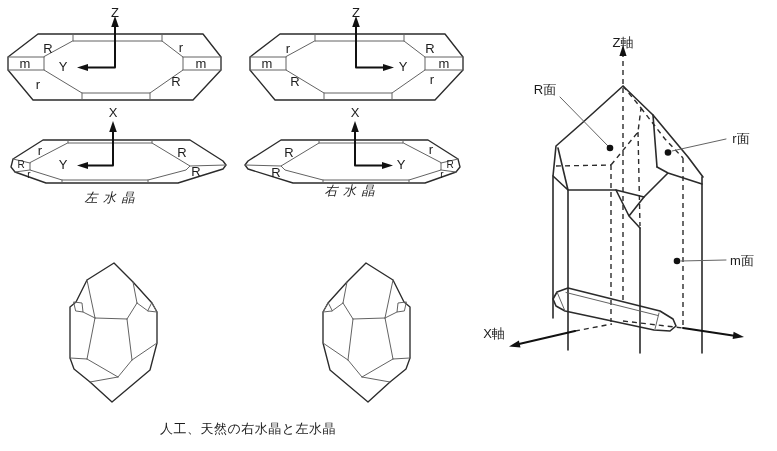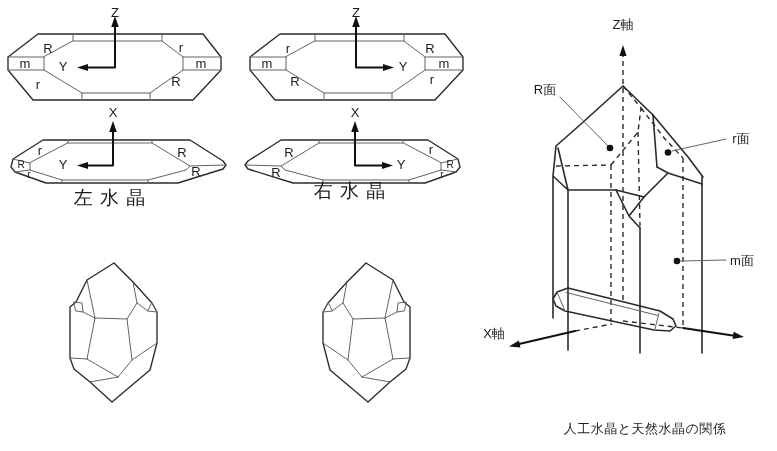--- a/index.html
+++ b/index.html
@@ -2,21 +2,21 @@
 <html><head>
 <meta charset="utf-8">
 <style>
   html,body{margin:0;padding:0;background:#fff;}
   .stage{position:relative;width:777px;height:451px;background:#fff;overflow:hidden;
          font-family:"Liberation Sans","DejaVu Sans",sans-serif;}
   .stage svg{position:absolute;left:0;top:0;}
   .lbl{position:absolute;transform:translate(-50%,-50%);font-size:13px;color:#1c1c1c;
        white-space:nowrap;line-height:1;}
   .lbl.sm{font-size:10px;}
-  .lbl.cap{font-size:19px;letter-spacing:1px;}
+  .lbl.cap{font-size:13px;letter-spacing:1px;font-style:italic;}
   .lbl.cap2{font-size:13px;letter-spacing:0.5px;}
   
   .ln{stroke:#2b2b2b;stroke-width:1.35;fill:none;stroke-linejoin:round;stroke-linecap:round;}
   .ln2{stroke:#2b2b2b;stroke-width:1.6;fill:none;stroke-linejoin:round;stroke-linecap:round;}
   .tn{stroke:#636363;stroke-width:1;fill:none;stroke-linejoin:round;stroke-linecap:round;}
   .ax{stroke:#111;stroke-width:2;fill:none;stroke-linecap:round;}
   .ah{fill:#111;stroke:none;}
   .ds{stroke:#2b2b2b;stroke-width:1.4;fill:none;stroke-dasharray:5 4;stroke-linecap:butt;}
   .dt{fill:#111;stroke:none;}
 </style>
@@ -147,22 +147,22 @@
 
   <div class="lbl" style="left:355px;top:112px">X</div>
   <div class="lbl" style="left:401px;top:164px">Y</div>
   <div class="lbl" style="left:289px;top:152px">R</div>
   <div class="lbl" style="left:276px;top:172px">R</div>
   <div class="lbl" style="left:431px;top:149px">r</div>
   <div class="lbl sm" style="left:450px;top:165px">R</div>
   <div class="lbl sm" style="left:442px;top:175px">r</div>
   <div class="lbl cap" style="left:350px;top:190px">右 水 晶</div>
 
-  <div class="lbl" style="left:623px;top:24px">Z軸</div>
+  <div class="lbl" style="left:623px;top:42px">Z軸</div>
   <div class="lbl" style="left:494px;top:333px">X軸</div>
   <div class="lbl" style="left:800px;top:337px">Y軸</div>
   <div class="lbl" style="left:545px;top:89px">R面</div>
   <div class="lbl" style="left:741px;top:138px">r面</div>
   <div class="lbl" style="left:742px;top:260px">m面</div>
 
-  <div class="lbl cap2" style="left:645px;top:428px">人工水晶と天然水晶の関係</div>
+  <div class="lbl cap2" style="left:248px;top:428px">人工、天然の右水晶と左水晶</div>
 
 </div>
 
 </body></html>

